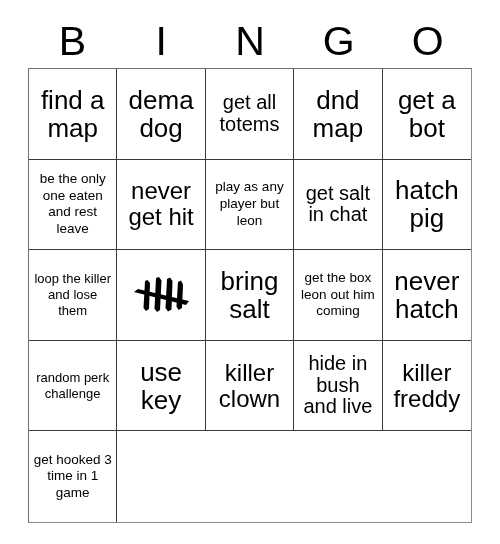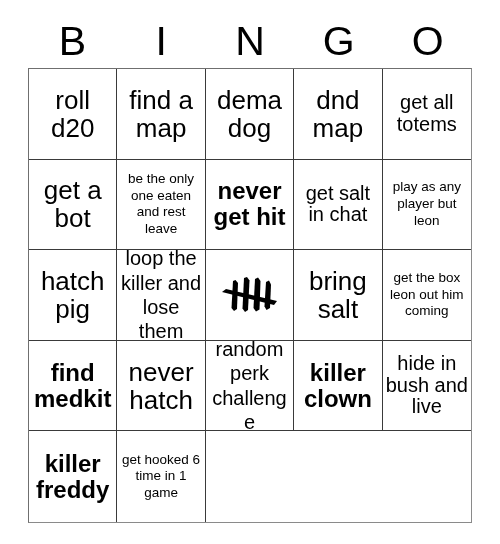--- a/index.html
+++ b/index.html
@@ -71,23 +71,23 @@
   .cell-text {
     display: block;
     width: 100%;
     text-align: center;
     color: #000000;
     font-weight: 400;
     word-wrap: break-word;
     line-height: 1.08;
   }
   .size-xl { font-size: 26px; }
-  .size-lg { font-size: 24px; font-weight: bold; }
+  .size-lg { font-size: 24px; }
   .size-md { font-size: 20px; }
-  .size-sm { font-size: 20px; line-height: 1.22; }
+  .size-sm { font-size: 13px; line-height: 1.22; }
   .size-xs { font-size: 13.5px; line-height: 1.24; }
   .free-cell {
     display: flex;
     align-items: center;
     justify-content: center;
   }
   .free-logo {
     width: 62px;
     height: 50px;
     display: block;
@@ -101,48 +101,45 @@
   <div id="header-row">
       <div class="header-letter">B</div>
       <div class="header-letter">I</div>
       <div class="header-letter">N</div>
       <div class="header-letter">G</div>
       <div class="header-letter">O</div>
     </div>
 
   <div id="grid">
       <div class="cell">
-        <span class="cell-text size-xl">roll d20</span>
-      </div>
-      <div class="cell">
         <span class="cell-text size-xl">find a map</span>
       </div>
       <div class="cell">
         <span class="cell-text size-xl">dema dog</span>
       </div>
       <div class="cell">
-        <span class="cell-text size-xl">dnd map</span>
+        <span class="cell-text size-md">get all totems</span>
       </div>
       <div class="cell">
-        <span class="cell-text size-md">get all totems</span>
+        <span class="cell-text size-xl">dnd map</span>
       </div>
       <div class="cell">
         <span class="cell-text size-xl">get a bot</span>
       </div>
       <div class="cell">
         <span class="cell-text size-xs">be the only one eaten and rest leave</span>
       </div>
       <div class="cell">
         <span class="cell-text size-lg">never get hit</span>
       </div>
       <div class="cell">
-        <span class="cell-text size-md">get salt in chat</span>
+        <span class="cell-text size-xs">play as any player but leon</span>
       </div>
       <div class="cell">
-        <span class="cell-text size-xs">play as any player but leon</span>
+        <span class="cell-text size-md">get salt in chat</span>
       </div>
       <div class="cell">
         <span class="cell-text size-xl">hatch pig</span>
       </div>
       <div class="cell">
         <span class="cell-text size-sm">loop the killer and lose them</span>
       </div>
       <div class="cell free-cell">
         <svg class="free-logo" viewBox="0 0 124 100">
           <path d="M30,22 L35,20 L40,26 L38,78 L32,82 L27,76 Z" fill="#000000"></path>
@@ -152,35 +149,35 @@
           <path d="M8,44 L16,38 L118,62 L112,70 Z" fill="#000000"></path>
         </svg>
       </div>
       <div class="cell">
         <span class="cell-text size-xl">bring salt</span>
       </div>
       <div class="cell">
         <span class="cell-text size-xs">get the box leon out him coming</span>
       </div>
       <div class="cell">
-        <span class="cell-text size-lg">find medkit</span>
-      </div>
-      <div class="cell">
         <span class="cell-text size-xl">never hatch</span>
       </div>
       <div class="cell">
         <span class="cell-text size-sm">random perk challenge</span>
+      </div>
+      <div class="cell">
+        <span class="cell-text size-xl">use key</span>
       </div>
       <div class="cell">
         <span class="cell-text size-lg">killer clown</span>
       </div>
       <div class="cell">
         <span class="cell-text size-md">hide in bush and live</span>
       </div>
       <div class="cell">
         <span class="cell-text size-lg">killer freddy</span>
       </div>
       <div class="cell">
-        <span class="cell-text size-xs">get hooked 6 time in 1 game</span>
+        <span class="cell-text size-xs">get hooked 3 time in 1 game</span>
       </div>
     </div>
 
 </div>
 
 </body></html>

